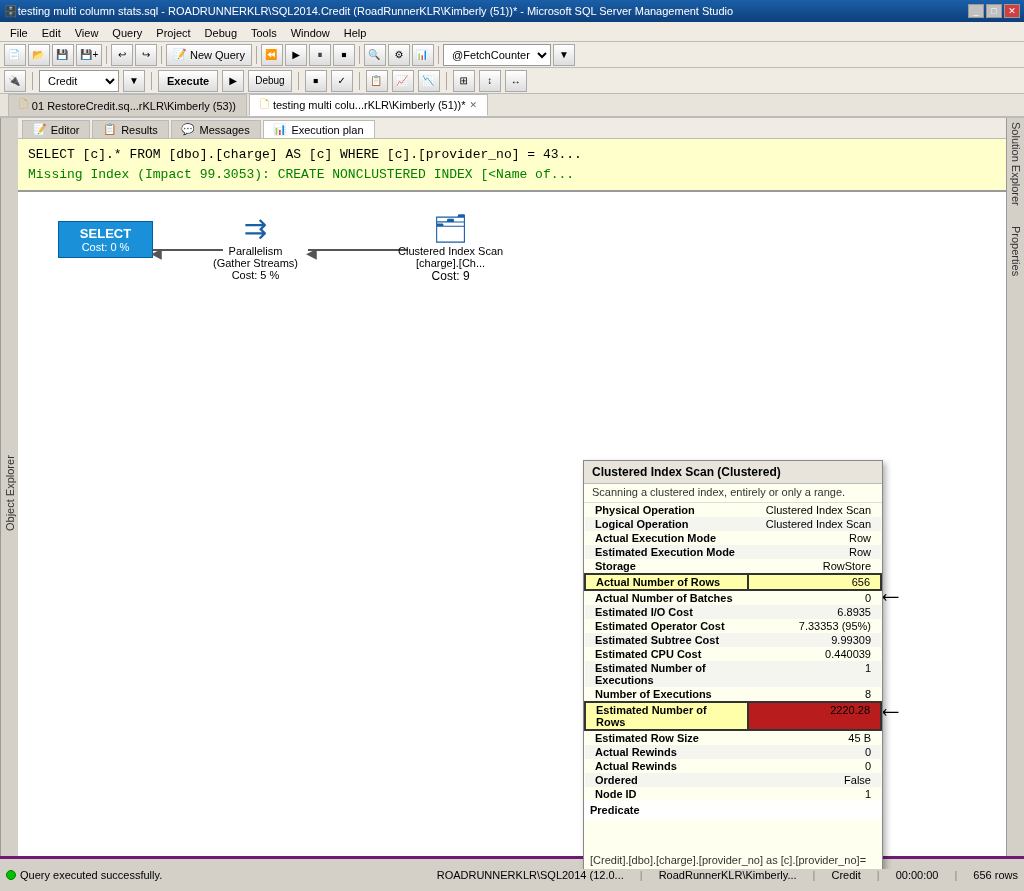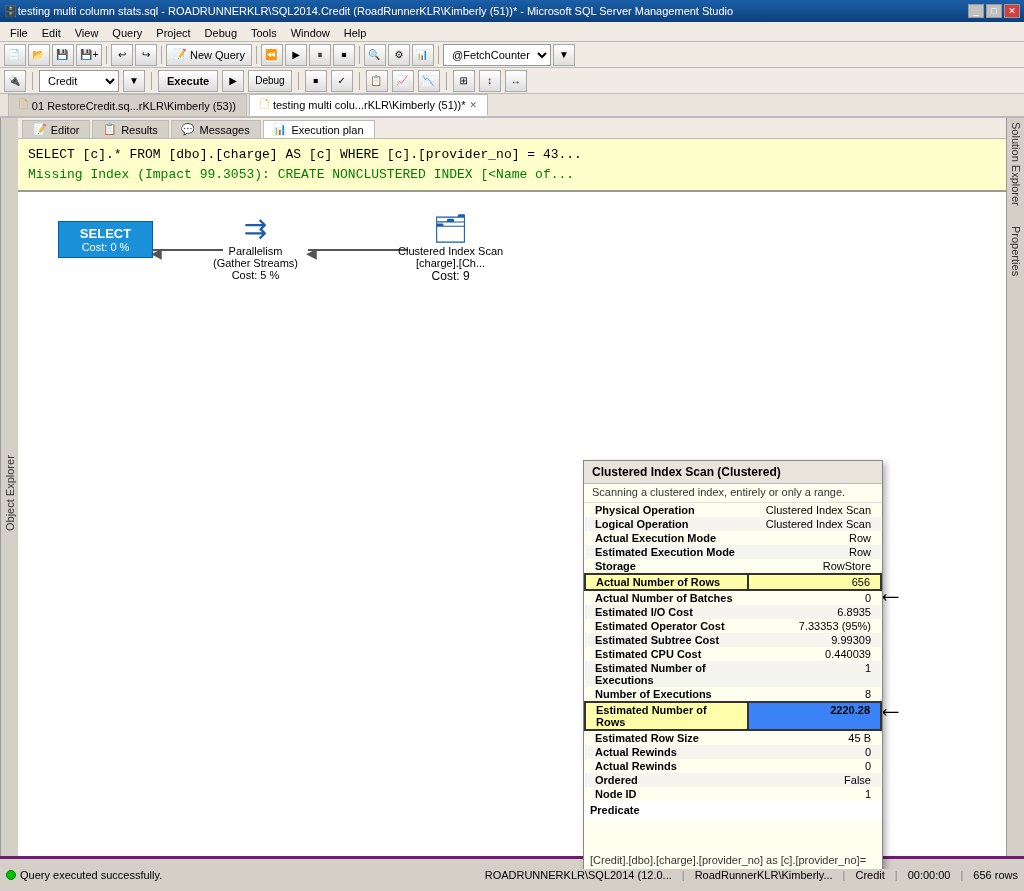--- a/index.html
+++ b/index.html
@@ -308,21 +308,21 @@
     }
     .status-green-dot {
       width: 10px; height: 10px;
       background: #00c000;
       border-radius: 50%;
       border: 1px solid #008000;
     }
     .status-right {
       margin-left: auto;
       display: flex;
-      gap: 10px;
+      gap: 16px;
       color: #000;
     }
     .status-separator {
       color: #888;
     }
 
     .plan-diagram {
       position: relative;
       width: 100%;
       height: 100%;
@@ -530,21 +530,21 @@
                 <tr>
                   <td>Estimated Number of Executions</td>
                   <td>1</td>
                 </tr>
                 <tr>
                   <td>Number of Executions</td>
                   <td>8</td>
                 </tr>
                 <tr class="highlighted-cell">
                   <td>Estimated Number of Rows</td>
-                  <td style="border: 2px solid rgb(51, 51, 51); background: #3b82f6; font-weight: bold;">2220.28</td>
+                  <td style="border: 2px solid rgb(51, 51, 51); background: #b91c1c;">2220.28</td>
                 </tr>
                 <tr>
                   <td>Estimated Row Size</td>
                   <td>45 B</td>
                 </tr>
                 <tr>
                   <td>Actual Rewinds</td>
                   <td>0</td>
                 </tr>
                 <tr>

